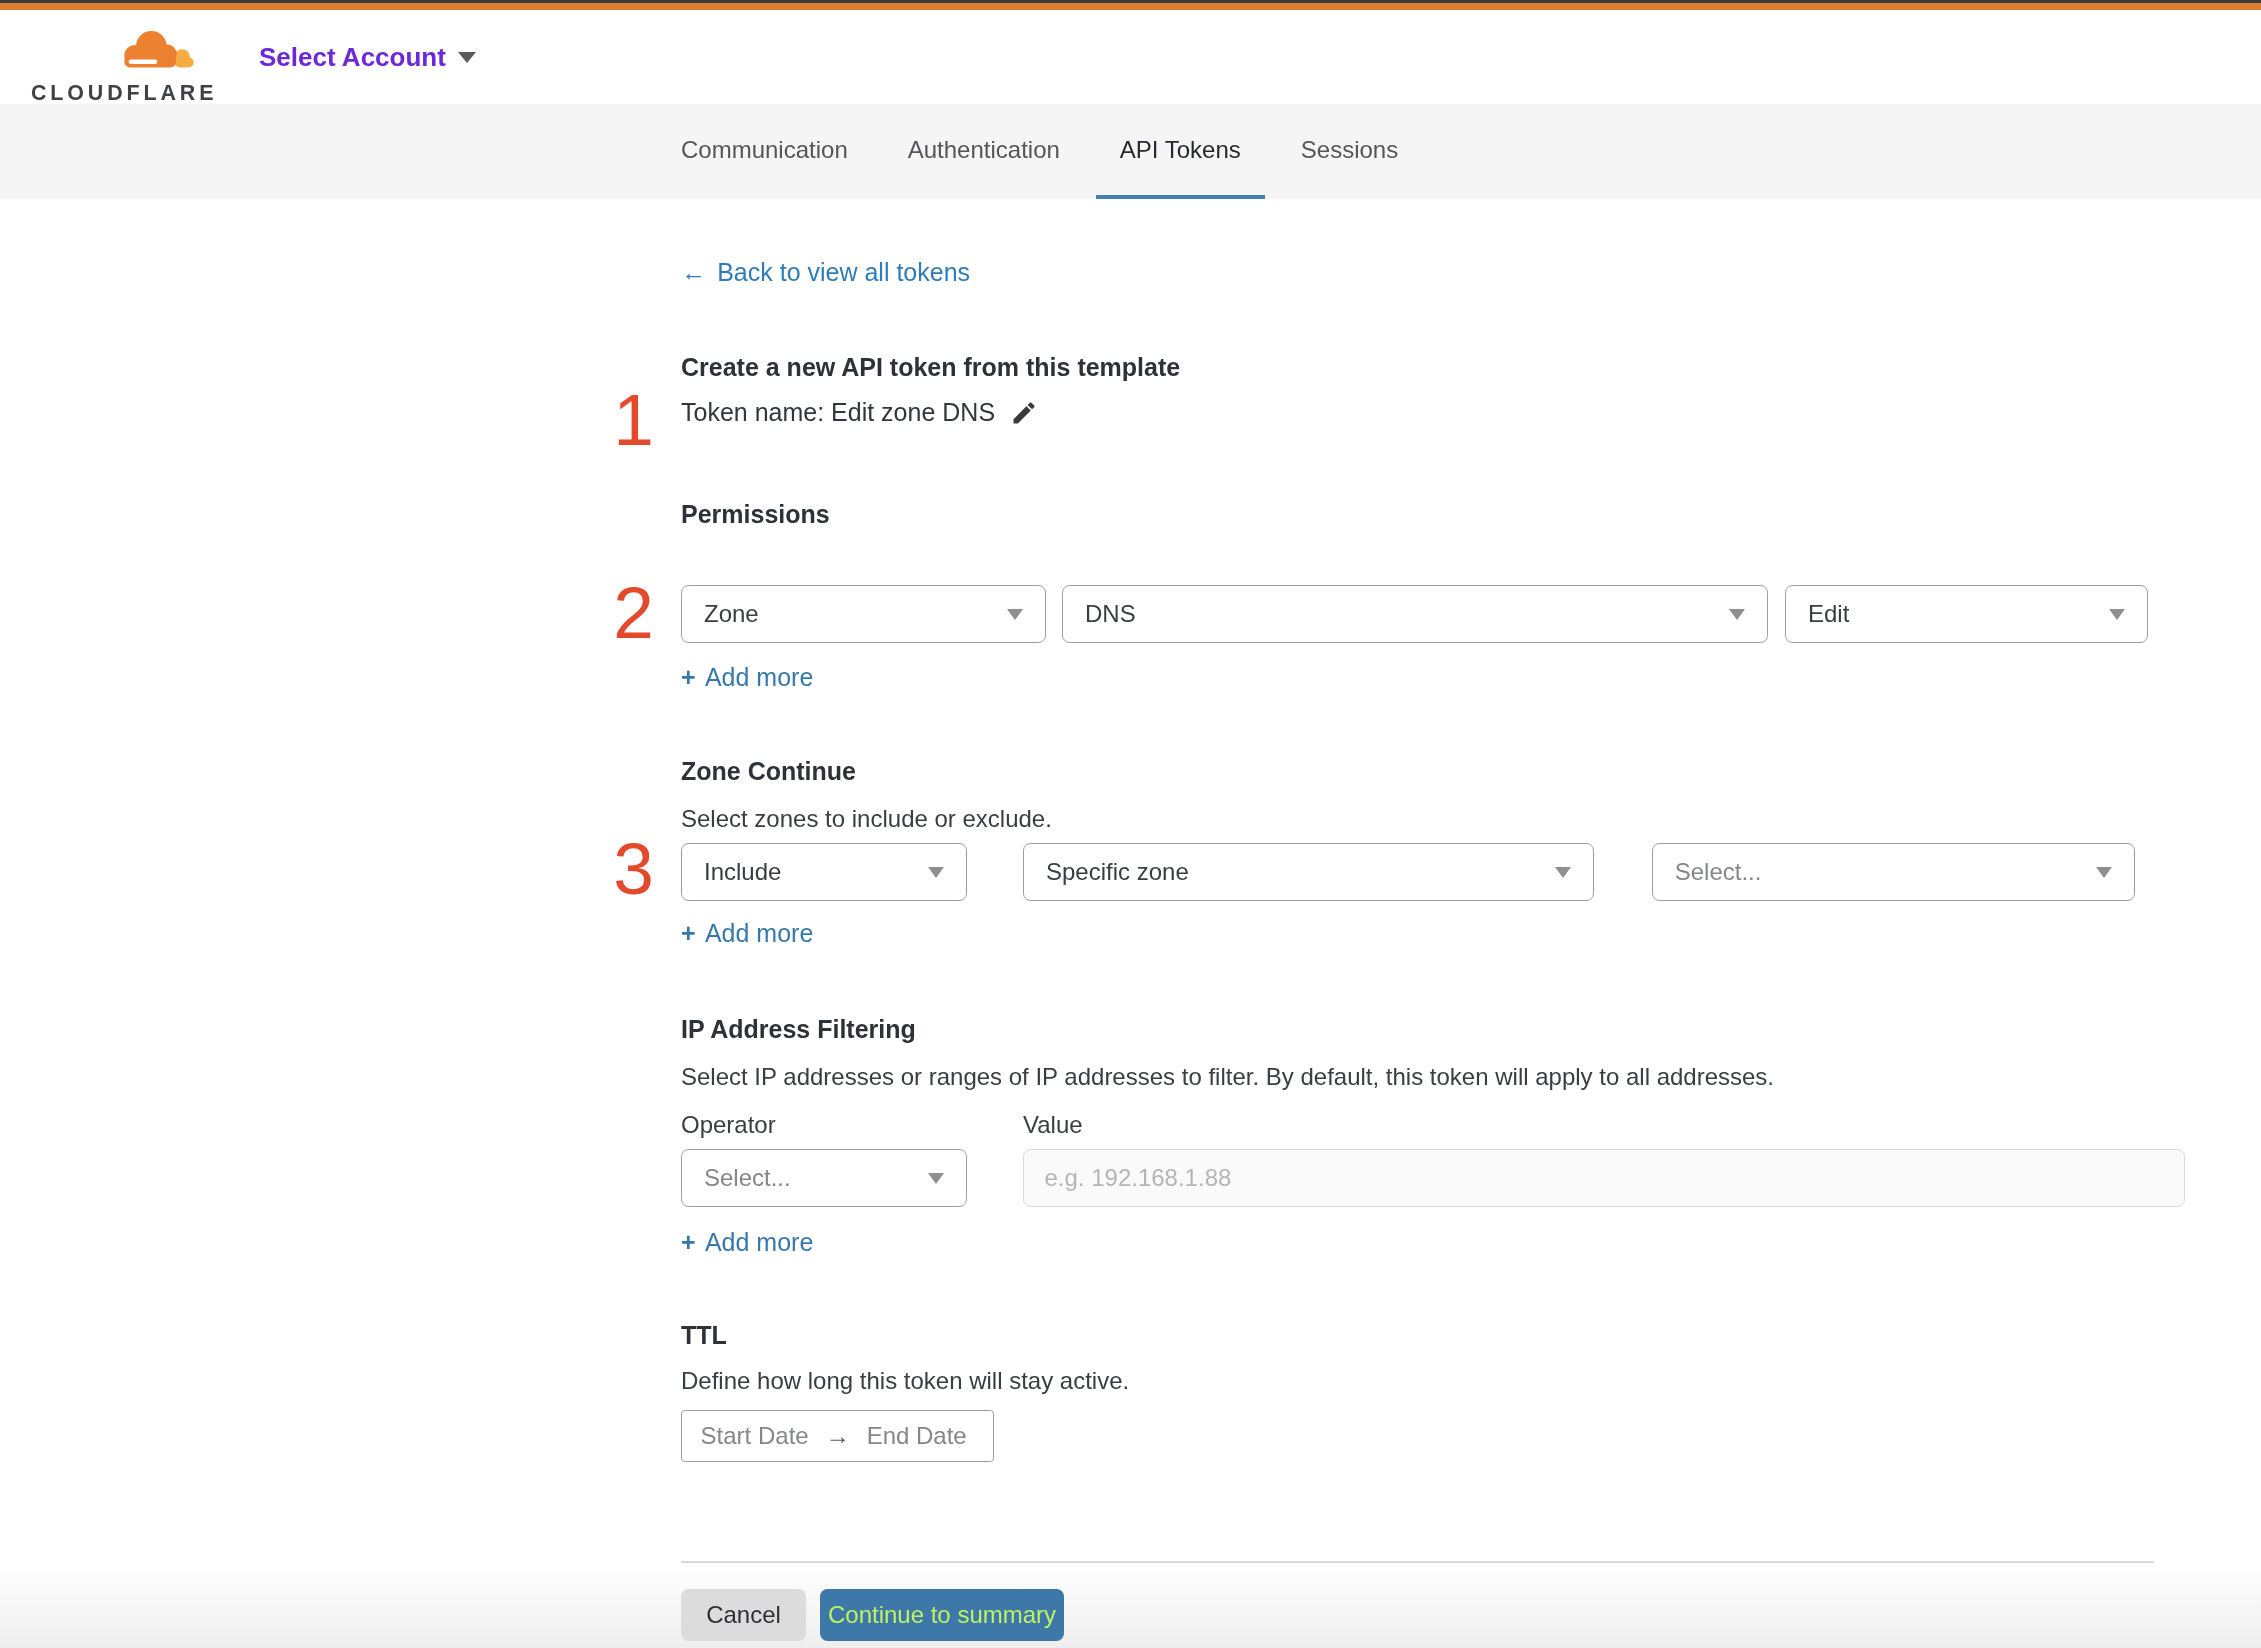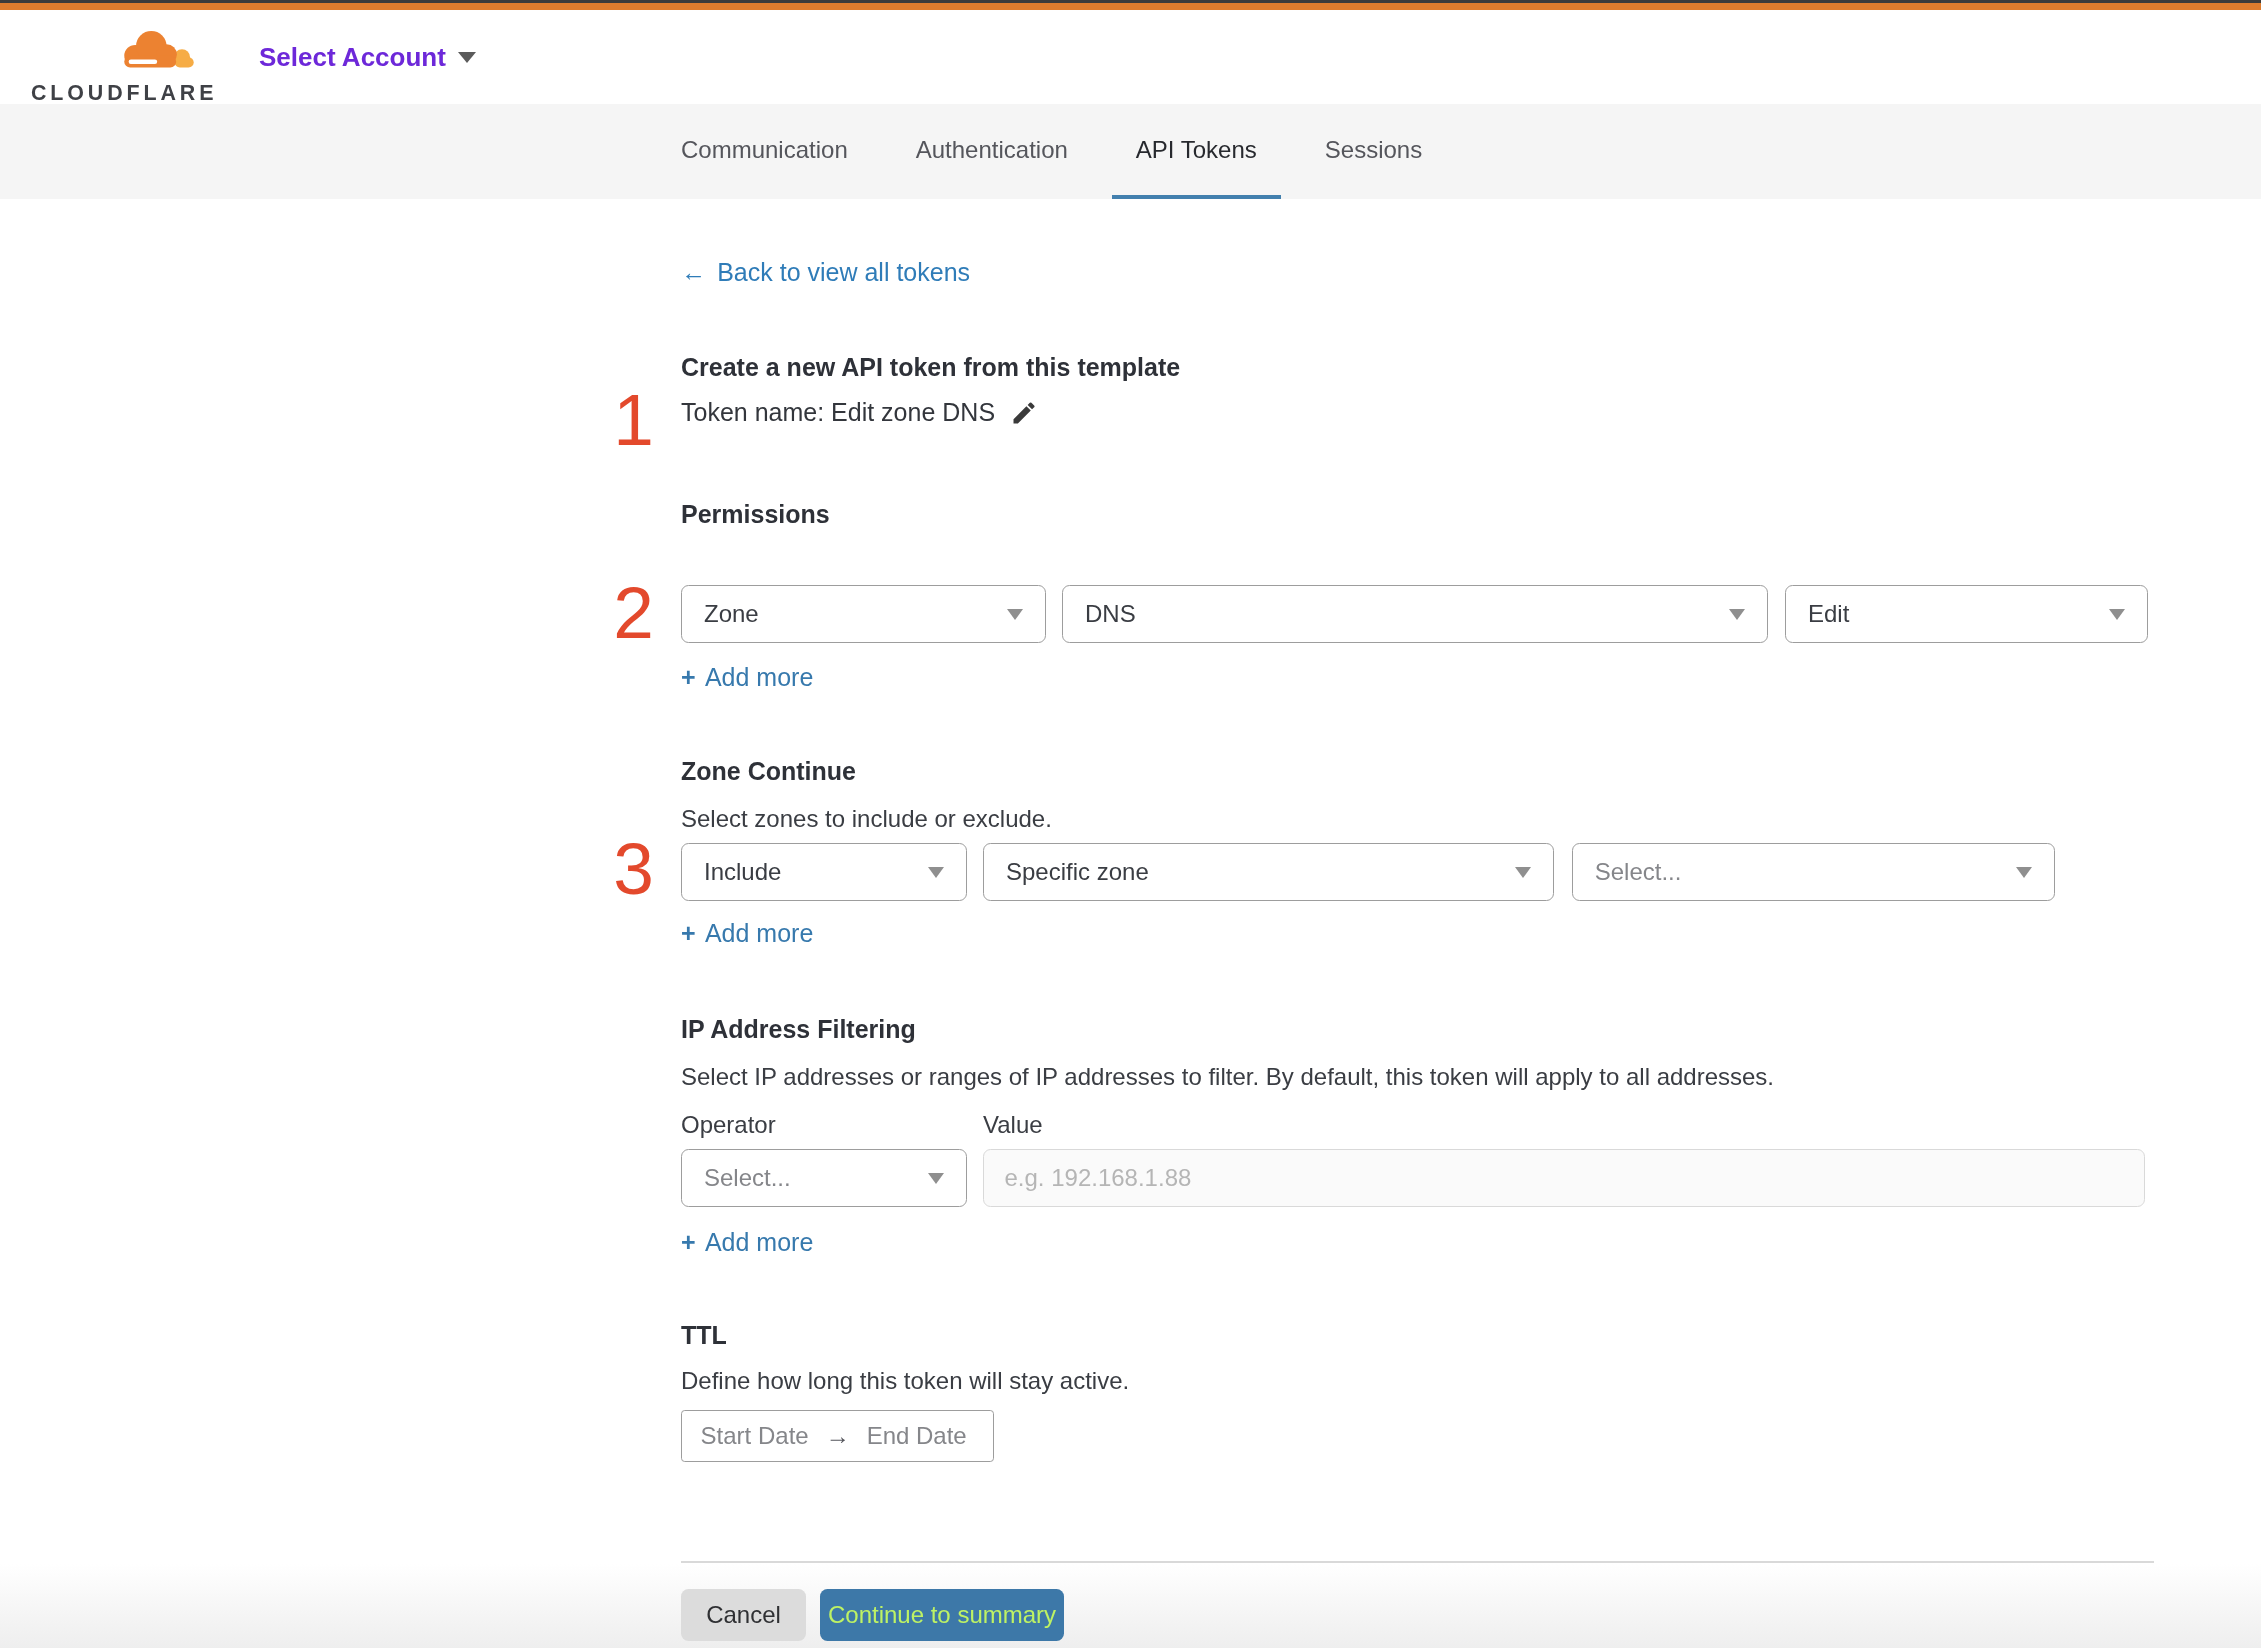--- a/index.html
+++ b/index.html
@@ -36,39 +36,39 @@
     display:flex;align-items:center;gap:12px;cursor:pointer;
   }
   .account-select-label{font-size:26px;color:#6d28d9;font-weight:bold;}
   .caret-down{
     width:0;height:0;border-left:9.3px solid transparent;border-right:9.3px solid transparent;
     border-top:11.2px solid #5b5b5b;
   }
 
   
   .tabbar{position:absolute;left:0;top:104px;width:100%;height:95px;background:#f5f5f5;}
-  .tabs{position:absolute;left:657px;top:0;height:95px;display:flex;gap:20px;}
+  .tabs{position:absolute;left:657px;top:0;height:95px;display:flex;gap:12px;}
   .tab{
     height:95px;display:flex;align-items:center;padding:0 24px;
     font-size:24px;color:var(--text-gray);cursor:pointer;border-bottom:4.7px solid transparent;
   }
   .tab.active{color:#27292e;border-bottom-color:#4380ae;}
 
   
   .back-link{
     position:absolute;left:681px;top:254px;display:flex;gap:11.2px;align-items:center;
     color:var(--link-blue);font-size:25px;line-height:37px;cursor:pointer;
   }
   .step-num{
     position:absolute;left:601px;width:65px;text-align:center;
     font-size:73px;line-height:75px;color:var(--step-red);font-weight:400;
   }
   .sec-title{position:absolute;left:681px;font-size:25px;font-weight:bold;color:#2e3138;line-height:37px;}
   .sec-desc{position:absolute;left:681px;font-size:24px;color:#3a3d43;line-height:37px;}
-  .row{position:absolute;left:681px;display:flex;}
+  .row{position:absolute;left:681px;display:flex;gap:40px;}
   .dropdown{
     height:58px;border:1.9px solid var(--border-gray);border-radius:7.5px;background:#fff;
     display:flex;align-items:center;justify-content:space-between;
     padding:0 22px;font-size:24px;color:#3a3d43;cursor:pointer;flex:none;
   }
   .dropdown .caret{
     width:0;height:0;border-left:8.4px solid transparent;border-right:8.4px solid transparent;
     border-top:11.2px solid #8f8f8f;margin-left:13px;flex:none;
   }
   .dropdown.placeholder-val{color:#85868a;}

